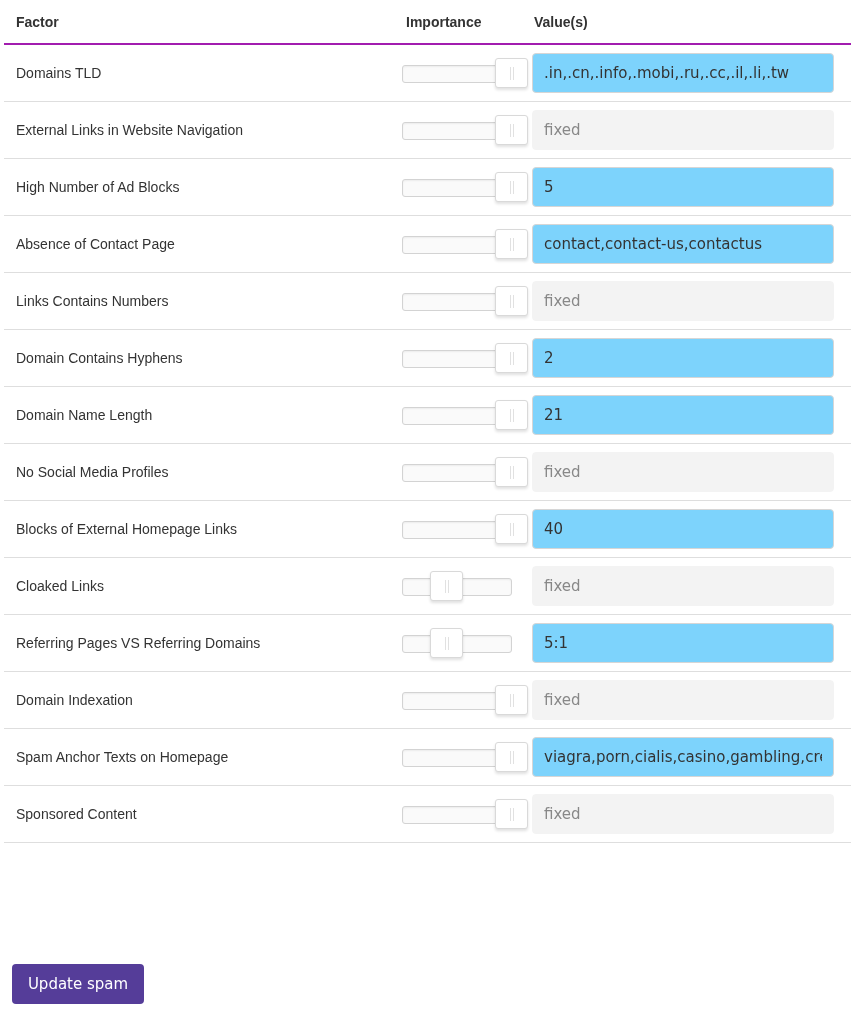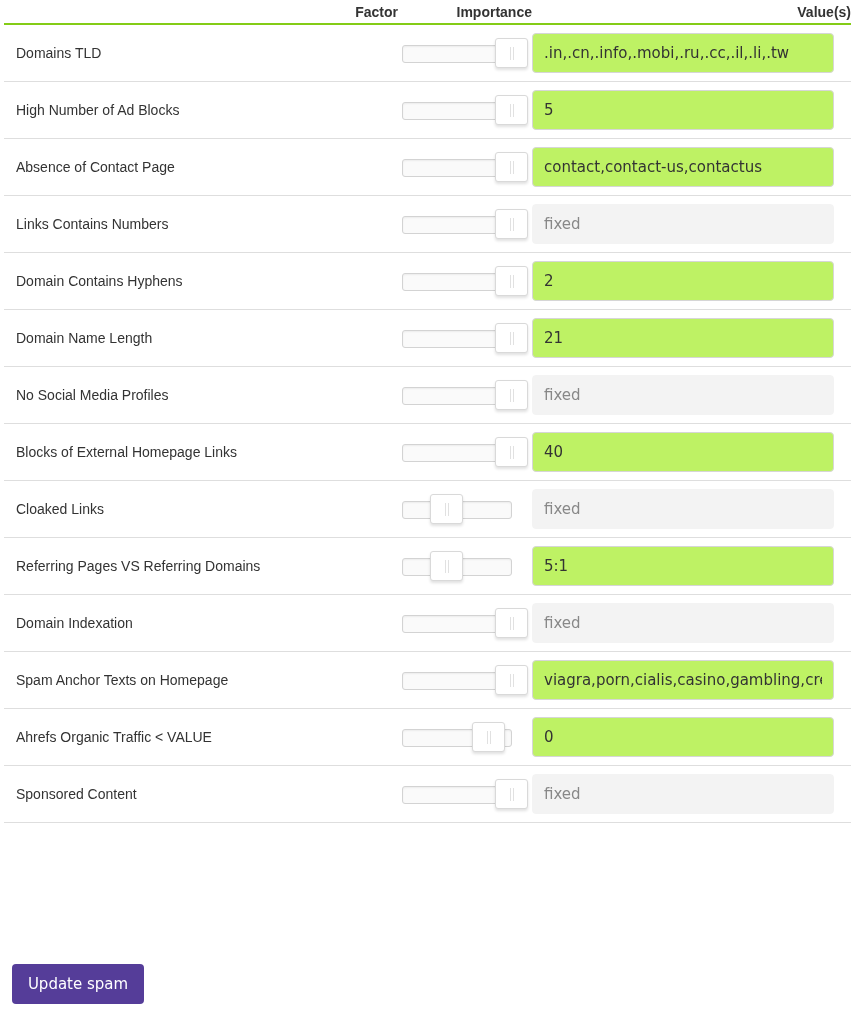--- a/index.html
+++ b/index.html
@@ -1,33 +1,33 @@
 <!DOCTYPE html>
 <html><head>
 <meta charset="utf-8">
 <style>
   * { box-sizing: border-box; margin: 0; padding: 0; }
   html, body { width: 854px; height: 1024px; background: #ffffff; overflow: hidden; }
   body { font-family: "Liberation Sans", "DejaVu Sans", sans-serif; color: #2b2b2b; }
   .wrap { position: relative; width: 854px; }
   table { position: absolute; left: 4px; top: 0; width: 847px; border-collapse: collapse; }
-  thead th { height: 24px; text-align: right; font-size: 14px; font-weight: bold; color: #333; border-bottom: 2px solid #84cc16; padding-left: 12px; vertical-align: middle; }
+  thead th { height: 44px; text-align: left; font-size: 14px; font-weight: bold; color: #333; border-bottom: 2px solid #a21caf; padding-left: 12px; vertical-align: middle; }
   thead th.imp { padding-left: 8px; }
   thead th.val { padding-left: 2px; }
   tbody td { height: 57px; border-bottom: 1px solid #dedede; vertical-align: middle; }
   td.factor { width: 394px; padding-left: 12px; font-size: 14px; color: #333; }
   td.imp { width: 134px; padding-left: 4px; }
   td.val { padding-right: 12px; }
   .slider { position: relative; width: 126px; height: 30px; }
   .track { position: absolute; left: 0; top: 7px; width: 110px; height: 18px; border: 1px solid #d3d3d3; border-radius: 3px; background: #fafafa; box-shadow: inset 0 1px 2px rgba(0,0,0,0.06); }
   .handle { position: absolute; top: 0; width: 33px; height: 30px; background: #fff; border: 1px solid #d9d9d9; border-radius: 3px; box-shadow: 0 2px 3px rgba(0,0,0,0.12); }
   .handle::before, .handle::after { content: ""; position: absolute; top: 8px; width: 1px; height: 13px; background: #e1e1e1; }
   .handle::before { left: 14px; }
   .handle::after { left: 17px; }
-  .val-input { width: 302px; height: 40px; border: 1px solid #d6d6d6; border-radius: 4px; background: #bef264; font-family: "DejaVu Sans", sans-serif; font-size: 15px; color: #333; padding: 0 11px; outline: none; white-space: nowrap; overflow: hidden; }
+  .val-input { width: 302px; height: 40px; border: 1px solid #d6d6d6; border-radius: 4px; background: #7dd3fc; font-family: "DejaVu Sans", sans-serif; font-size: 15px; color: #333; padding: 0 11px; outline: none; white-space: nowrap; overflow: hidden; }
   .val-input.disabled { background: #f3f3f3; border-color: #f3f3f3; color: #888; }
   .btn { position: absolute; left: 12px; top: 964px; width: 132px; height: 40px; background: #553d99; color: #fff; border: none; border-radius: 4px; font-family: "DejaVu Sans", sans-serif; font-size: 15px; }
 </style>
 </head>
 <body>
 
 <div class="wrap">
   <table>
     <thead>
       <tr>
@@ -39,20 +39,30 @@
     <tbody id="rows">
         <tr>
           <td class="factor">Domains TLD</td>
           <td class="imp">
             <div class="slider">
               <div class="track"></div>
               <div class="handle" style="left:93px"></div>
             </div>
           </td>
           <td class="val"><input class="val-input" value=".in,.cn,.info,.mobi,.ru,.cc,.il,.li,.tw" style=""></td>
+        </tr>
+        <tr>
+          <td class="factor">External Links in Website Navigation</td>
+          <td class="imp">
+            <div class="slider">
+              <div class="track"></div>
+              <div class="handle" style="left:93px"></div>
+            </div>
+          </td>
+          <td class="val"><input class="val-input disabled" disabled="" value="fixed" style=""></td>
         </tr>
         <tr>
           <td class="factor">High Number of Ad Blocks</td>
           <td class="imp">
             <div class="slider">
               <div class="track"></div>
               <div class="handle" style="left:93px"></div>
             </div>
           </td>
           <td class="val"><input class="val-input" value="5" style=""></td>
@@ -151,30 +161,20 @@
           <td class="factor">Spam Anchor Texts on Homepage</td>
           <td class="imp">
             <div class="slider">
               <div class="track"></div>
               <div class="handle" style="left:93px"></div>
             </div>
           </td>
           <td class="val"><input class="val-input" value="viagra,porn,cialis,casino,gambling,credit" style=""></td>
         </tr>
         <tr>
-          <td class="factor">Ahrefs Organic Traffic &lt; VALUE</td>
-          <td class="imp">
-            <div class="slider">
-              <div class="track"></div>
-              <div class="handle" style="left:70px"></div>
-            </div>
-          </td>
-          <td class="val"><input class="val-input" value="0" style=""></td>
-        </tr>
-        <tr>
           <td class="factor">Sponsored Content</td>
           <td class="imp">
             <div class="slider">
               <div class="track"></div>
               <div class="handle" style="left:93px"></div>
             </div>
           </td>
           <td class="val"><input class="val-input disabled" disabled="" value="fixed" style=""></td>
         </tr>
       </tbody>

